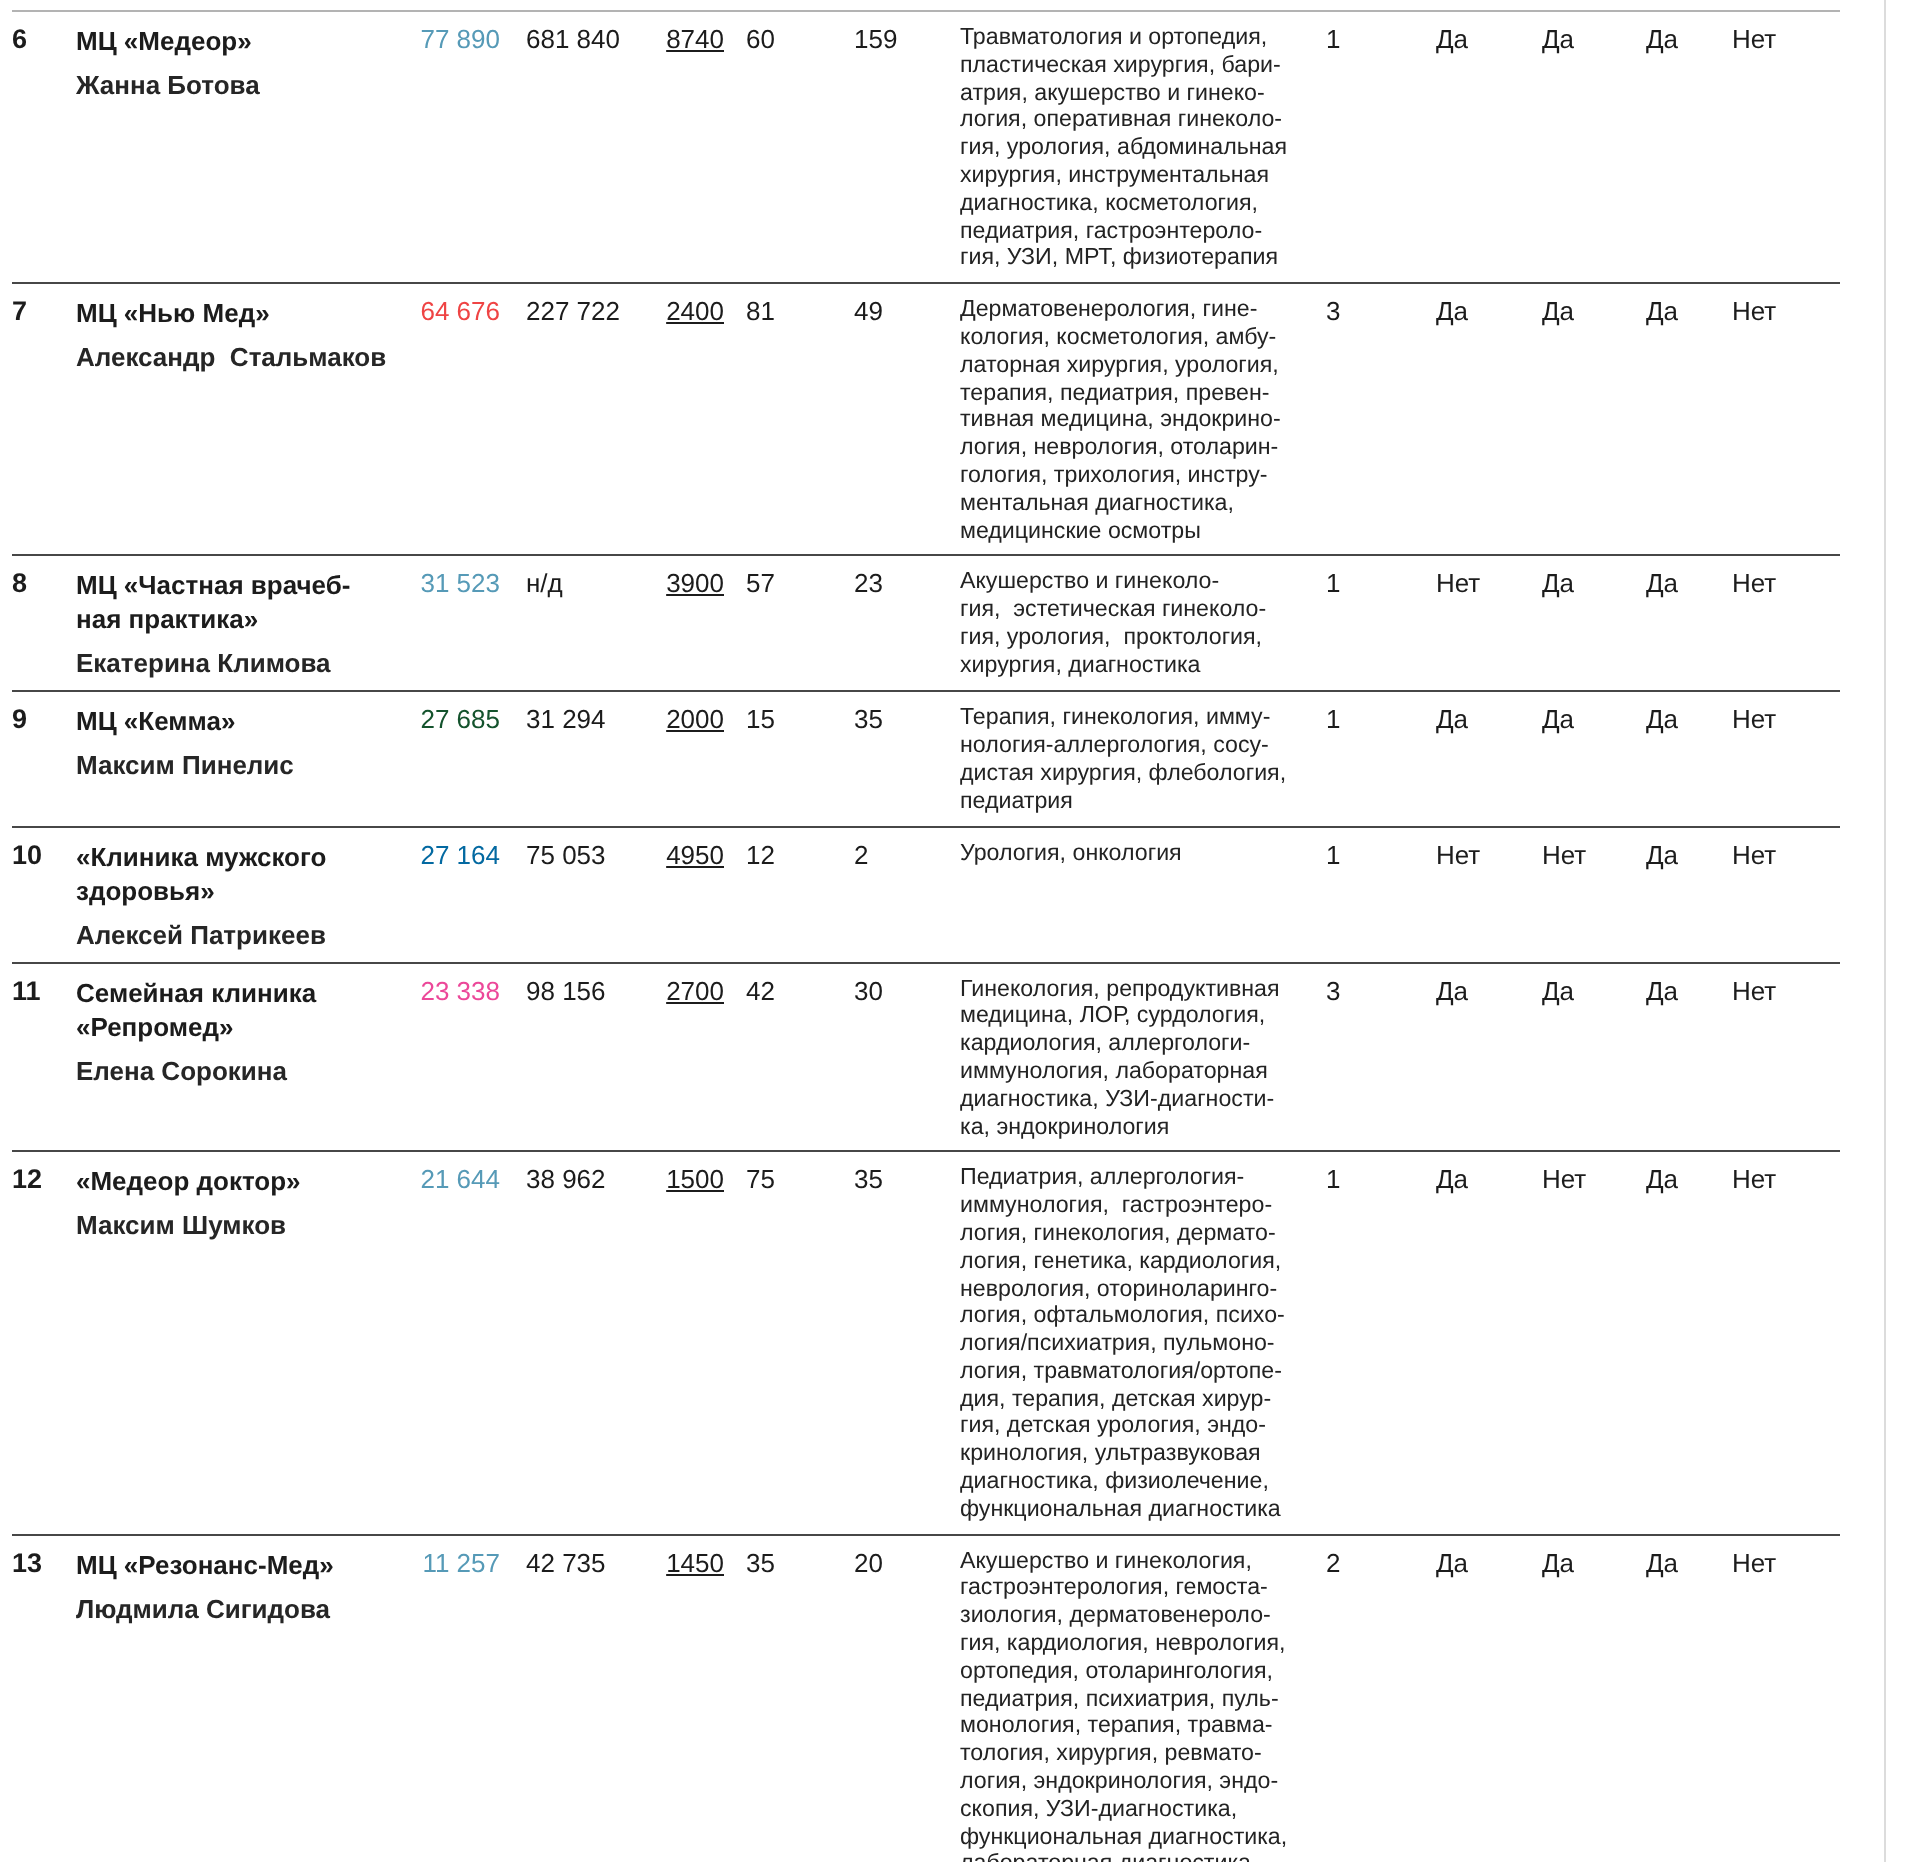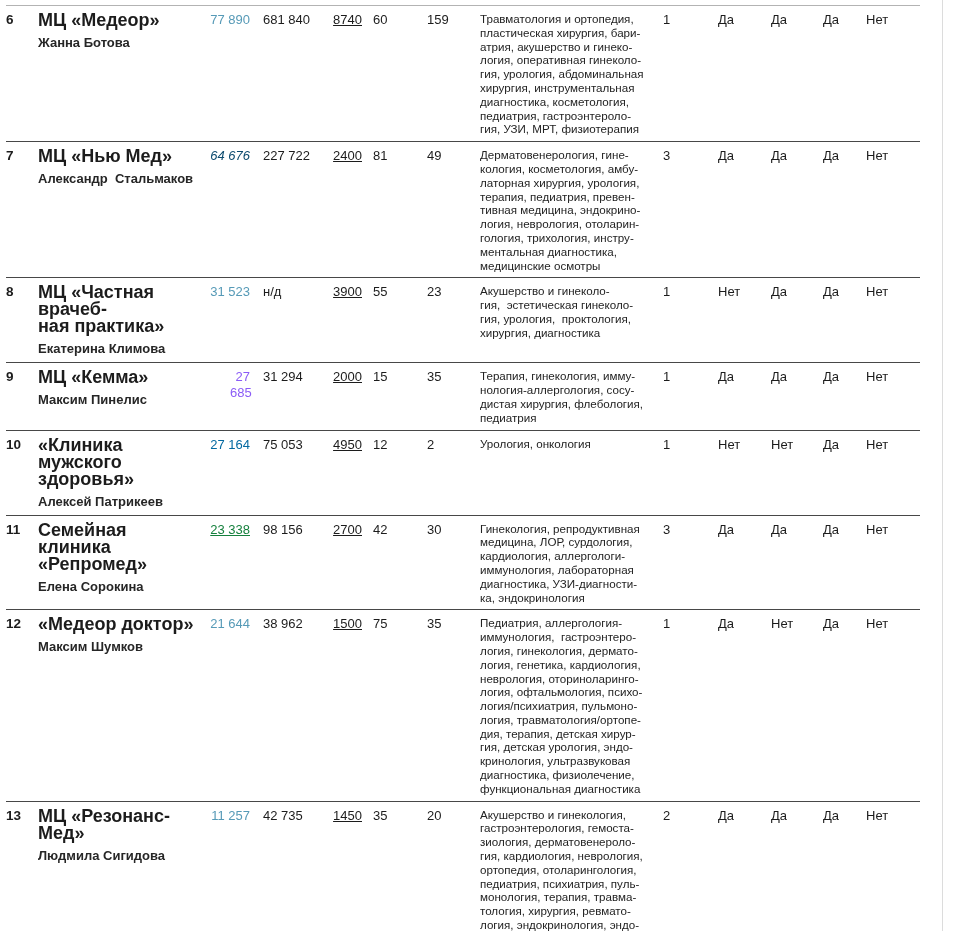--- a/index.html
+++ b/index.html
@@ -24,21 +24,21 @@
     border-top: 1px solid #474747;
     padding-top: 6px;
     padding-bottom: 5px;
   }
   .trow:first-child { border-top: none; }
   .cell { font-size: 13px; line-height: 16px; }
   .c-rank { font-weight: 700; font-size: 13.5px; }
   .c-name { padding-right: 8px; }
   .clinic-name {
     font-weight: 700;
-    font-size: 18px;
+    font-size: 13px;
     line-height: 17px;
     white-space: pre-wrap;
   }
   .person-name {
     margin-top: 6px;
     font-size: 13px;
     line-height: 16px;
     color: #262626;
     white-space: pre-wrap;
     font-weight: bold;
@@ -96,21 +96,21 @@
     <div class="cell c-flag">Да</div>
     <div class="cell c-flag">Нет</div>
   </div>
 
   <div class="trow">
     <div class="cell c-rank">7</div>
     <div class="cell c-name">
       <div class="clinic-name">МЦ «Нью Мед»</div>
       <div class="person-name">Александр  Стальмаков</div>
     </div>
-    <div class="cell c-rev accent" style="color: #0c4a6e; font-style: italic;">64 676</div>
+    <div class="cell c-rev accent" style="color: #ef4444;">64 676</div>
     <div class="cell c-n2">227 722</div>
     <div class="cell c-n3">2400</div>
     <div class="cell c-n4">81</div>
     <div class="cell c-n5">49</div>
     <div class="c-spec">Дерматовенерология, гине-
 кология, косметология, амбу-
 латорная хирургия, урология,
 терапия, педиатрия, превен-
 тивная медицина, эндокрино-
 логия, неврология, отоларин-
@@ -127,40 +127,40 @@
   <div class="trow">
     <div class="cell c-rank">8</div>
     <div class="cell c-name">
       <div class="clinic-name">МЦ «Частная врачеб-
 ная практика»</div>
       <div class="person-name">Екатерина Климова</div>
     </div>
     <div class="cell c-rev accent" style="color: rgb(86, 154, 183);">31 523</div>
     <div class="cell c-n2">н/д</div>
     <div class="cell c-n3">3900</div>
-    <div class="cell c-n4">55</div>
+    <div class="cell c-n4">57</div>
     <div class="cell c-n5">23</div>
     <div class="c-spec">Акушерство и гинеколо-
 гия,  эстетическая гинеколо-
 гия, урология,  проктология,
 хирургия, диагностика</div>
     <div class="cell c-branches">1</div>
     <div class="cell c-flag">Нет</div>
     <div class="cell c-flag">Да</div>
     <div class="cell c-flag">Да</div>
     <div class="cell c-flag">Нет</div>
   </div>
 
   <div class="trow">
     <div class="cell c-rank">9</div>
     <div class="cell c-name">
       <div class="clinic-name">МЦ «Кемма»</div>
       <div class="person-name">Максим Пинелис</div>
     </div>
-    <div class="cell c-rev accent" style="color: #8b5cf6; margin-left: 25px;">27 685</div>
+    <div class="cell c-rev accent" style="color: #14532d;">27 685</div>
     <div class="cell c-n2">31 294</div>
     <div class="cell c-n3">2000</div>
     <div class="cell c-n4">15</div>
     <div class="cell c-n5">35</div>
     <div class="c-spec">Терапия, гинекология, имму-
 нология-аллергология, сосу-
 дистая хирургия, флебология,
 педиатрия</div>
     <div class="cell c-branches">1</div>
     <div class="cell c-flag">Да</div>
@@ -189,21 +189,21 @@
     <div class="cell c-flag">Нет</div>
   </div>
 
   <div class="trow">
     <div class="cell c-rank">11</div>
     <div class="cell c-name">
       <div class="clinic-name">Семейная клиника
 «Репромед»</div>
       <div class="person-name">Елена Сорокина</div>
     </div>
-    <div class="cell c-rev accent" style="color: #15803d; text-decoration: underline;">23 338</div>
+    <div class="cell c-rev accent" style="color: #ec4899;">23 338</div>
     <div class="cell c-n2">98 156</div>
     <div class="cell c-n3">2700</div>
     <div class="cell c-n4">42</div>
     <div class="cell c-n5">30</div>
     <div class="c-spec">Гинекология, репродуктивная
 медицина, ЛОР, сурдология,
 кардиология, аллергологи-
 иммунология, лабораторная
 диагностика, УЗИ-диагности-
 ка, эндокринология</div>

